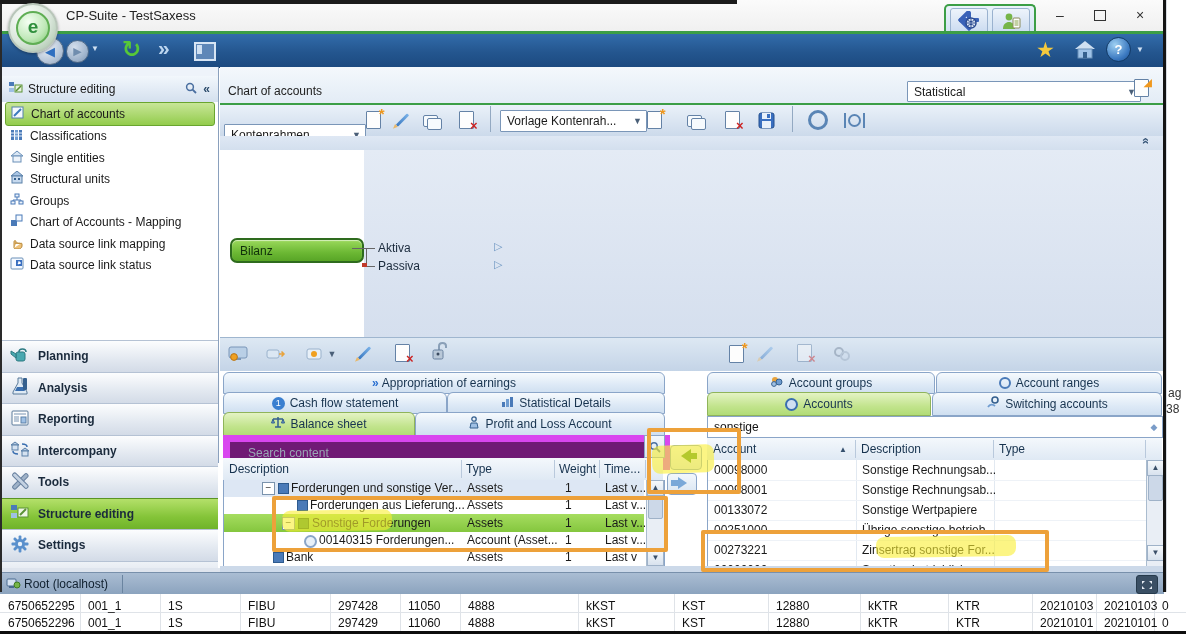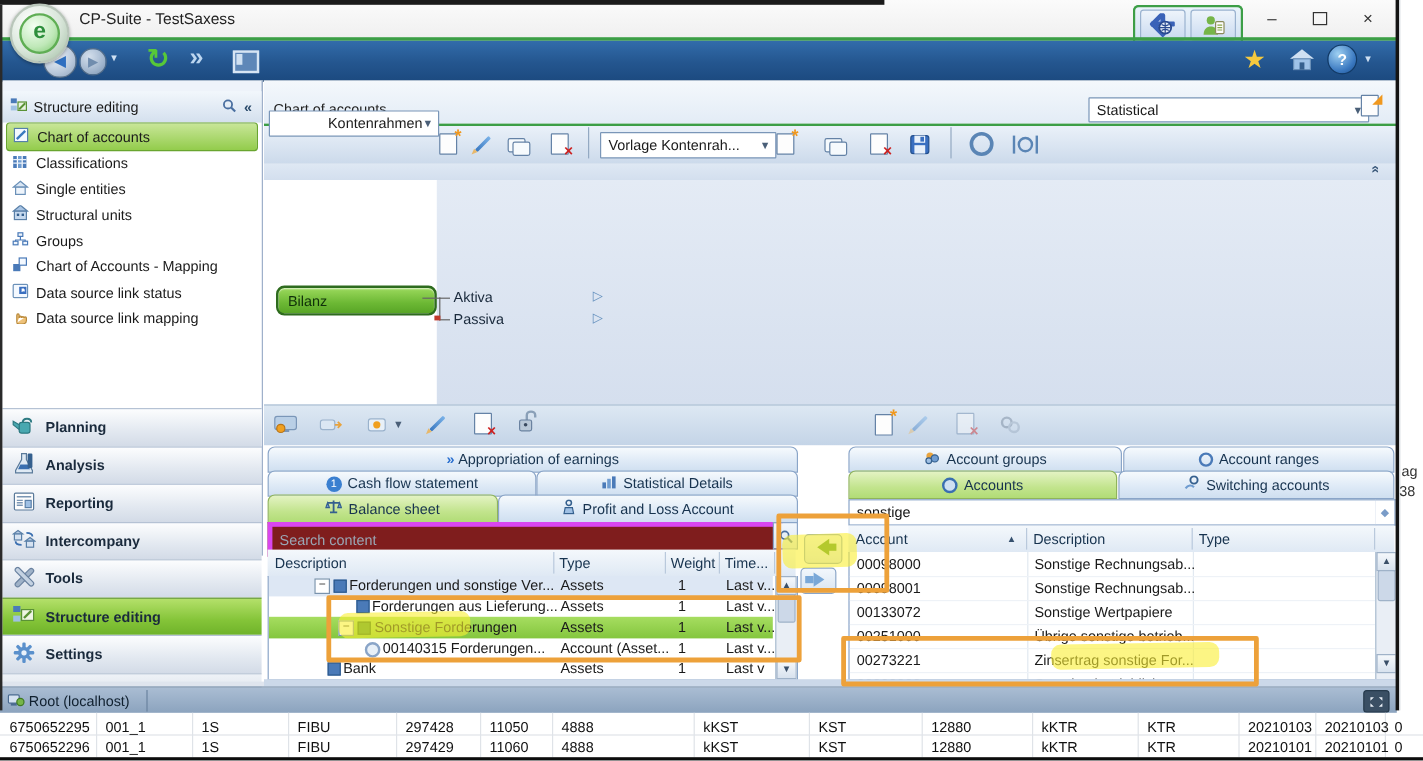--- a/index.html
+++ b/index.html
@@ -220,32 +220,32 @@
       </div>
       <div class="sb-item">
         <span><svg width="14" height="13" viewBox="0 0 14 13">
               <rect x="1" y="6" width="6" height="6" fill="#4a7ab8"></rect>
               <rect x="6" y="1" width="6" height="6" fill="#f4f9ff" stroke="#4a7ab8"></rect>
             </svg></span>
         <span class="tx">Chart of Accounts - Mapping</span>
       </div>
       <div class="sb-item">
         <span><svg width="14" height="13" viewBox="0 0 14 13">
+              <path d="M4 12V6c0-2 2-2 2 0v2" fill="#eec27a" stroke="#b8893a"></path>
+              <path d="M6 8c0-2 2-2 2 0 M8 8c0-1.6 2-1.6 2 0 M10 8c0-1.2 2-1.2 2 0v2c0 2-2 3-4 3H6c-1.6 0-2-1-2-1" fill="#eec27a" stroke="#b8893a"></path>
+            </svg></span>
+        <span class="tx">Data source link mapping</span>
+      </div>
+      <div class="sb-item">
+        <span><svg width="14" height="13" viewBox="0 0 14 13">
               <rect x="1" y="1" width="12" height="11" rx="1" fill="#f4f9ff" stroke="#6a90b8"></rect>
               <rect x="6" y="3" width="6" height="6" fill="#3a6fc0"></rect>
               <path d="M8 7l2-2 M10 5h-2 M10 5v2" stroke="#fff" stroke-width="1.2"></path>
             </svg></span>
         <span class="tx">Data source link status</span>
-      </div>
-      <div class="sb-item">
-        <span><svg width="14" height="13" viewBox="0 0 14 13">
-              <path d="M4 12V6c0-2 2-2 2 0v2" fill="#eec27a" stroke="#b8893a"></path>
-              <path d="M6 8c0-2 2-2 2 0 M8 8c0-1.6 2-1.6 2 0 M10 8c0-1.2 2-1.2 2 0v2c0 2-2 3-4 3H6c-1.6 0-2-1-2-1" fill="#eec27a" stroke="#b8893a"></path>
-            </svg></span>
-        <span class="tx">Data source link mapping</span>
       </div>
     </div>
     <div class="ab sb-nav">
       <div class="navbtn">
         <span><svg width="20" height="18" viewBox="0 0 20 18">
               <rect x="6" y="6" width="9" height="9" rx="2" fill="#49a8b0" stroke="#2d7a82"></rect>
               <polygon points="6,8 1,5 1,8 6,12" fill="#49a8b0" stroke="#2d7a82"></polygon>
               <path d="M9 6c0-4 7-4 7 0" fill="none" stroke="#2d7a82" stroke-width="1.6"></path>
             </svg></span>
         <span class="tx" style="font-weight:bold;">Planning</span>
@@ -312,21 +312,21 @@
   <div class="ab main-head"></div>
   <div class="ab tx" style="left:228px;top:84px;color:#222;">Chart of accounts</div>
   <div class="ab select" style="left:907px;top:81px;width:222px;height:19px;">
     <span class="tx">Statistical</span>
       <span class="caret">▼</span>
   </div>
   <div class="ab" style="left:1134px;top:79px;"><span class="page"><span class="spark" style="font-size:11px;right:-4px;top:-4px;">◢</span></span></div>
   <div class="ab greenline2"></div>
 
   <div class="ab main-tools"></div>
-  <div class="ab select" style="left:224px;top:92px;width:130px;height:20px;justify-content:flex-end;">
+  <div class="ab select" style="left:224px;top:124px;width:130px;height:20px;">
     <span class="tx">Kontenrahmen</span>
       <span class="caret">▼</span>
   </div>
   <div class="ab toolbtn" style="left:359px;top:108px;">
       <span class="page">
         <span class="spark">*</span>
       </span>
     </div>
   <div class="ab toolbtn" style="left:388px;top:108px;">
       <span class="pencil"></span>
@@ -481,21 +481,21 @@
     <span class="tx">Balance sheet</span>
   </div>
   <div class="ab tab" style="left:415px;top:412px;width:248px;height:22px;">
     <span><svg width="12" height="13" viewBox="0 0 12 13">
           <circle cx="6" cy="3" r="2.2" fill="none" stroke="#35608e" stroke-width="1.3"></circle>
           <path d="M3 7h6l1 5H2z" fill="#9fc0e4" stroke="#35608e"></path>
         </svg></span>
     <span class="tx">Profit and Loss Account</span>
   </div>
 
-  <div class="ab" style="left:223px;top:435px;width:421px;height:21px;background:#7f1d1d;border:4px solid #d946ef;display:flex;align-items:center;">
+  <div class="ab" style="left:223px;top:435px;width:421px;height:21px;background:#701a75;border:7px solid #d946ef;display:flex;align-items:center;padding-left:12px;">
     <span class="tx" style="margin-left:6px;color:#9aa6b4;">Search content</span>
   </div>
   <div class="ab" style="left:644px;top:435px;width:19px;height:21px;background:linear-gradient(#f2f7fc,#d9e5f2);border:1px solid #8aa5c8;display:flex;align-items:center;justify-content:center;">
     <svg width="12" height="12" viewBox="0 0 12 12">
         <circle cx="5" cy="5" r="3.2" fill="none" stroke="#4a6fa0" stroke-width="1.4"></circle>
         <path d="M7.4 7.4L11 11" stroke="#4a6fa0" stroke-width="1.8"></path>
       </svg>
   </div>
 
   <div class="ab thead" style="left:223px;top:458px;width:440px;height:22px;">

